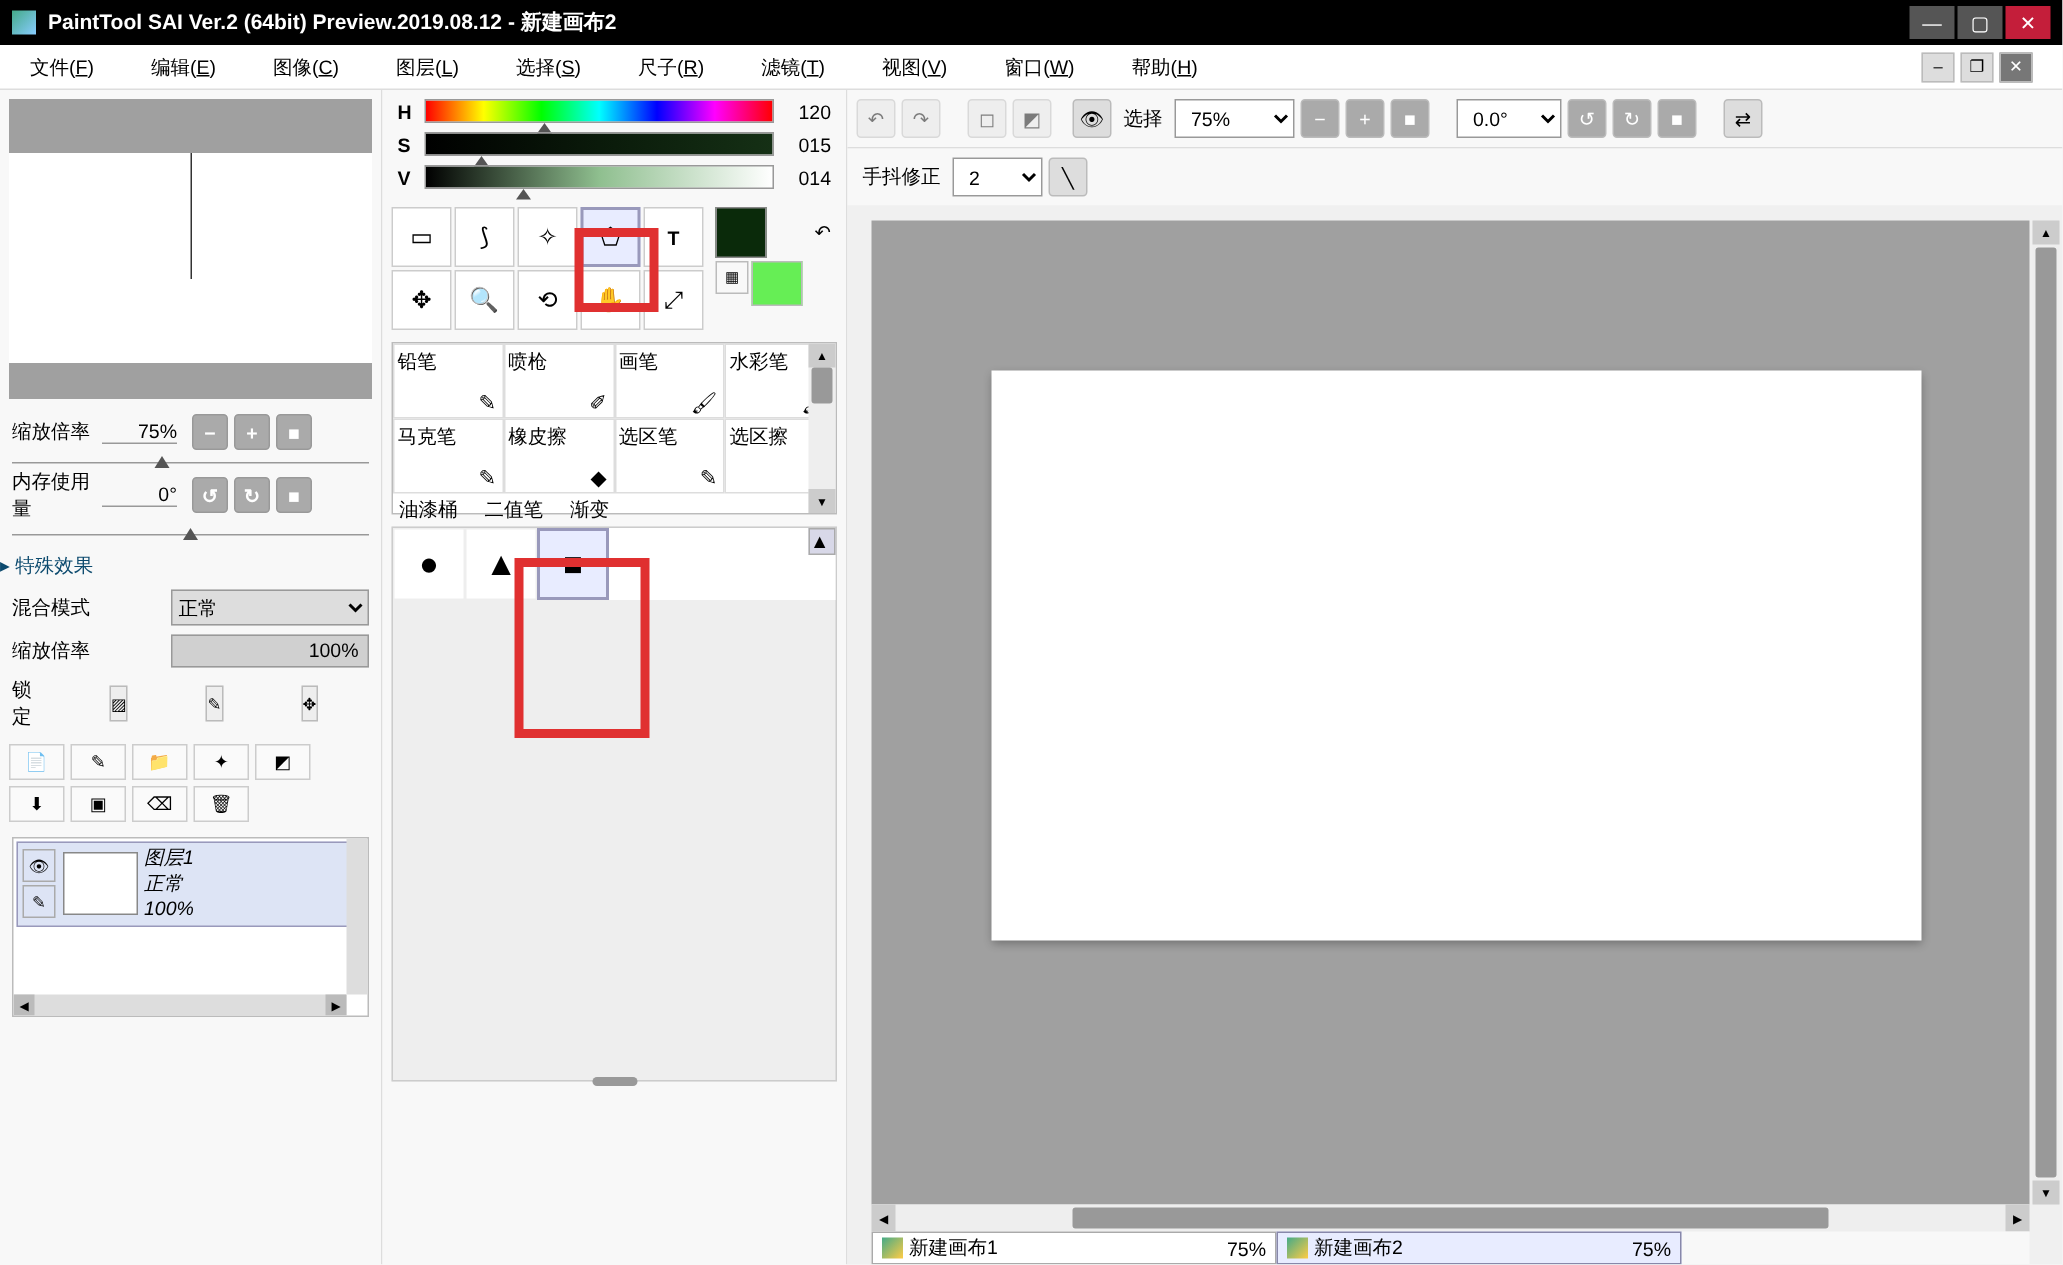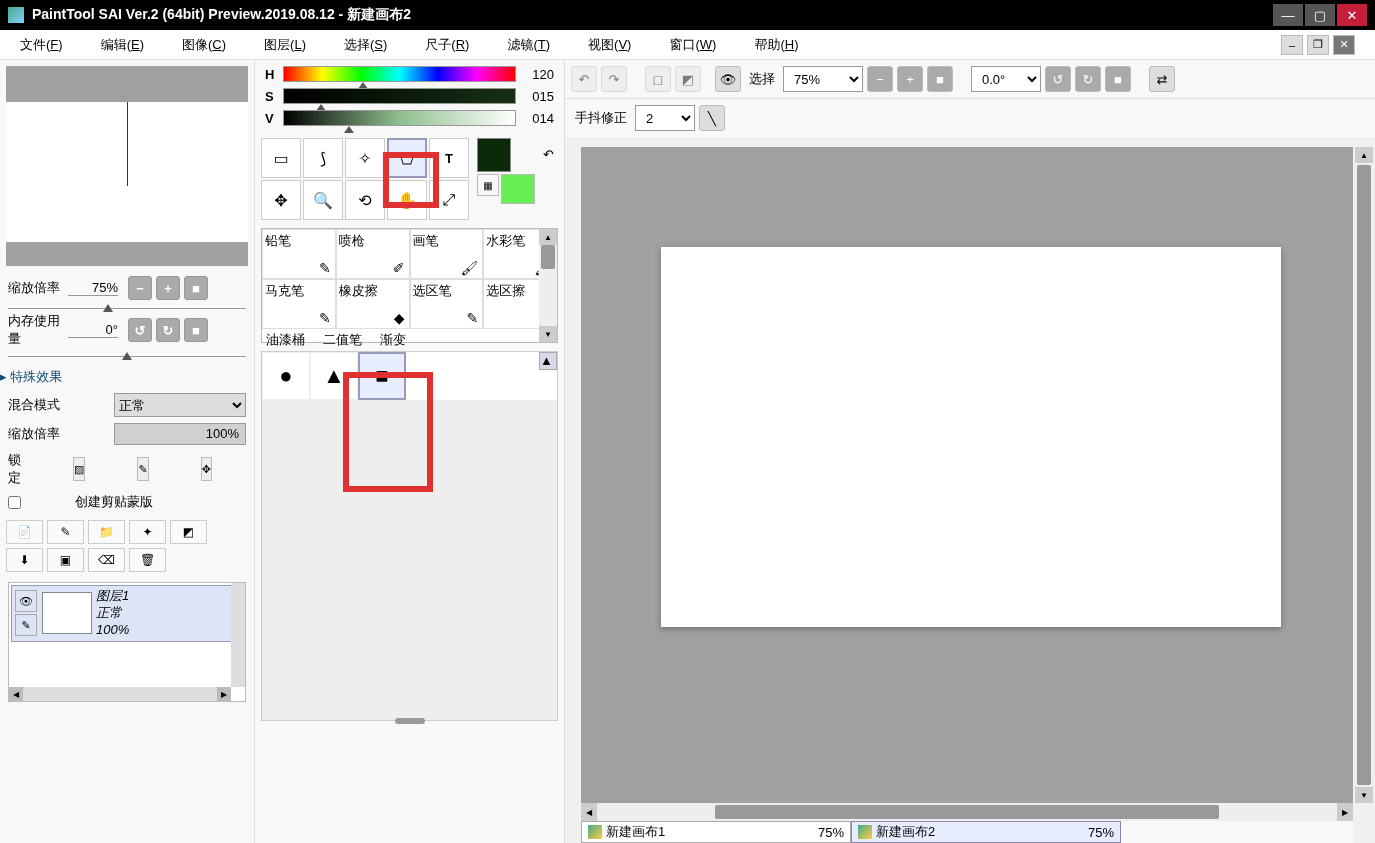--- a/index.html
+++ b/index.html
@@ -197,24 +197,20 @@
     <div class="opacityrow">
       <span>缩放倍率</span>
       <div class="bar">100%</div>
     </div>
     <div class="lockrow">
       <span>锁定</span>
       <div class="lbtn">▨</div>
       <div class="lbtn">✎</div>
       <div class="lbtn">✥</div>
       <div class="lbtn">🔒</div>
-    </div>
-    <div class="cliprow">
-      <input type="checkbox" style="">
-      <span>创建剪贴蒙版</span>
     </div>
     <div class="layertools">
       <div class="ltbtn">📄</div>
       <div class="ltbtn">✎</div>
       <div class="ltbtn">📁</div>
       <div class="ltbtn">✦</div>
       <div class="ltbtn">◩</div>
       <div></div>
       <div class="ltbtn">⬇</div>
       <div class="ltbtn">▣</div>

